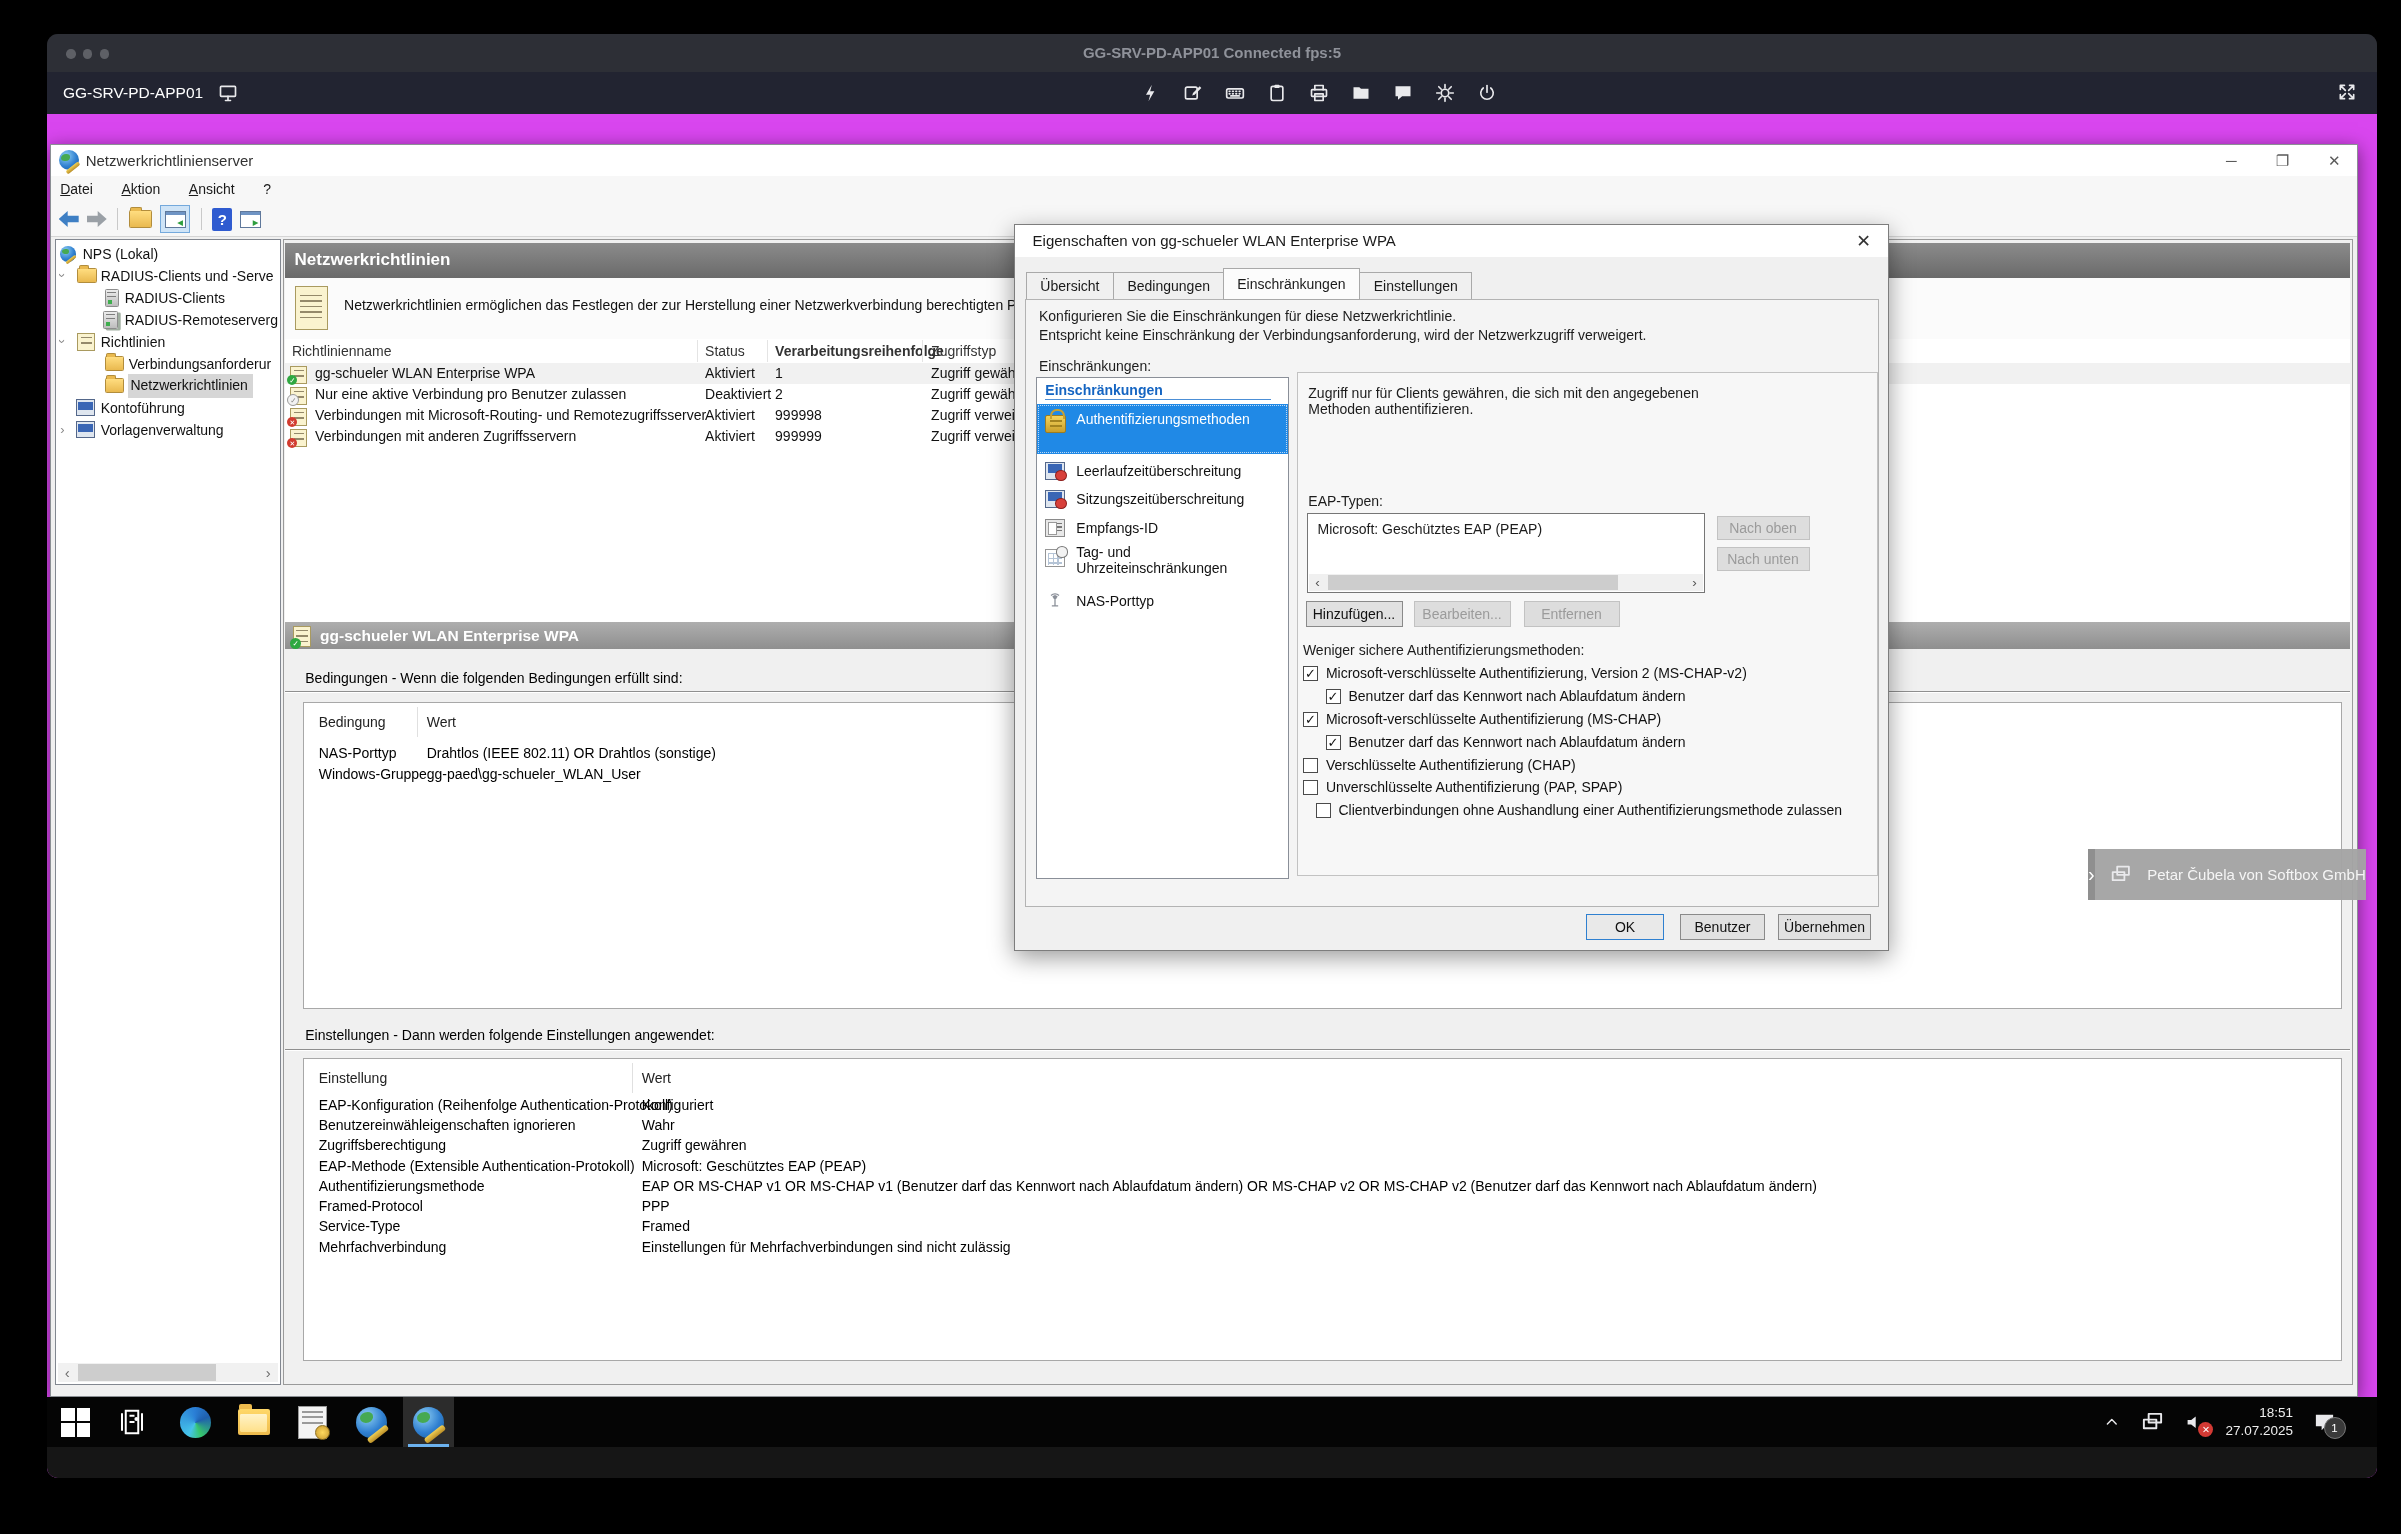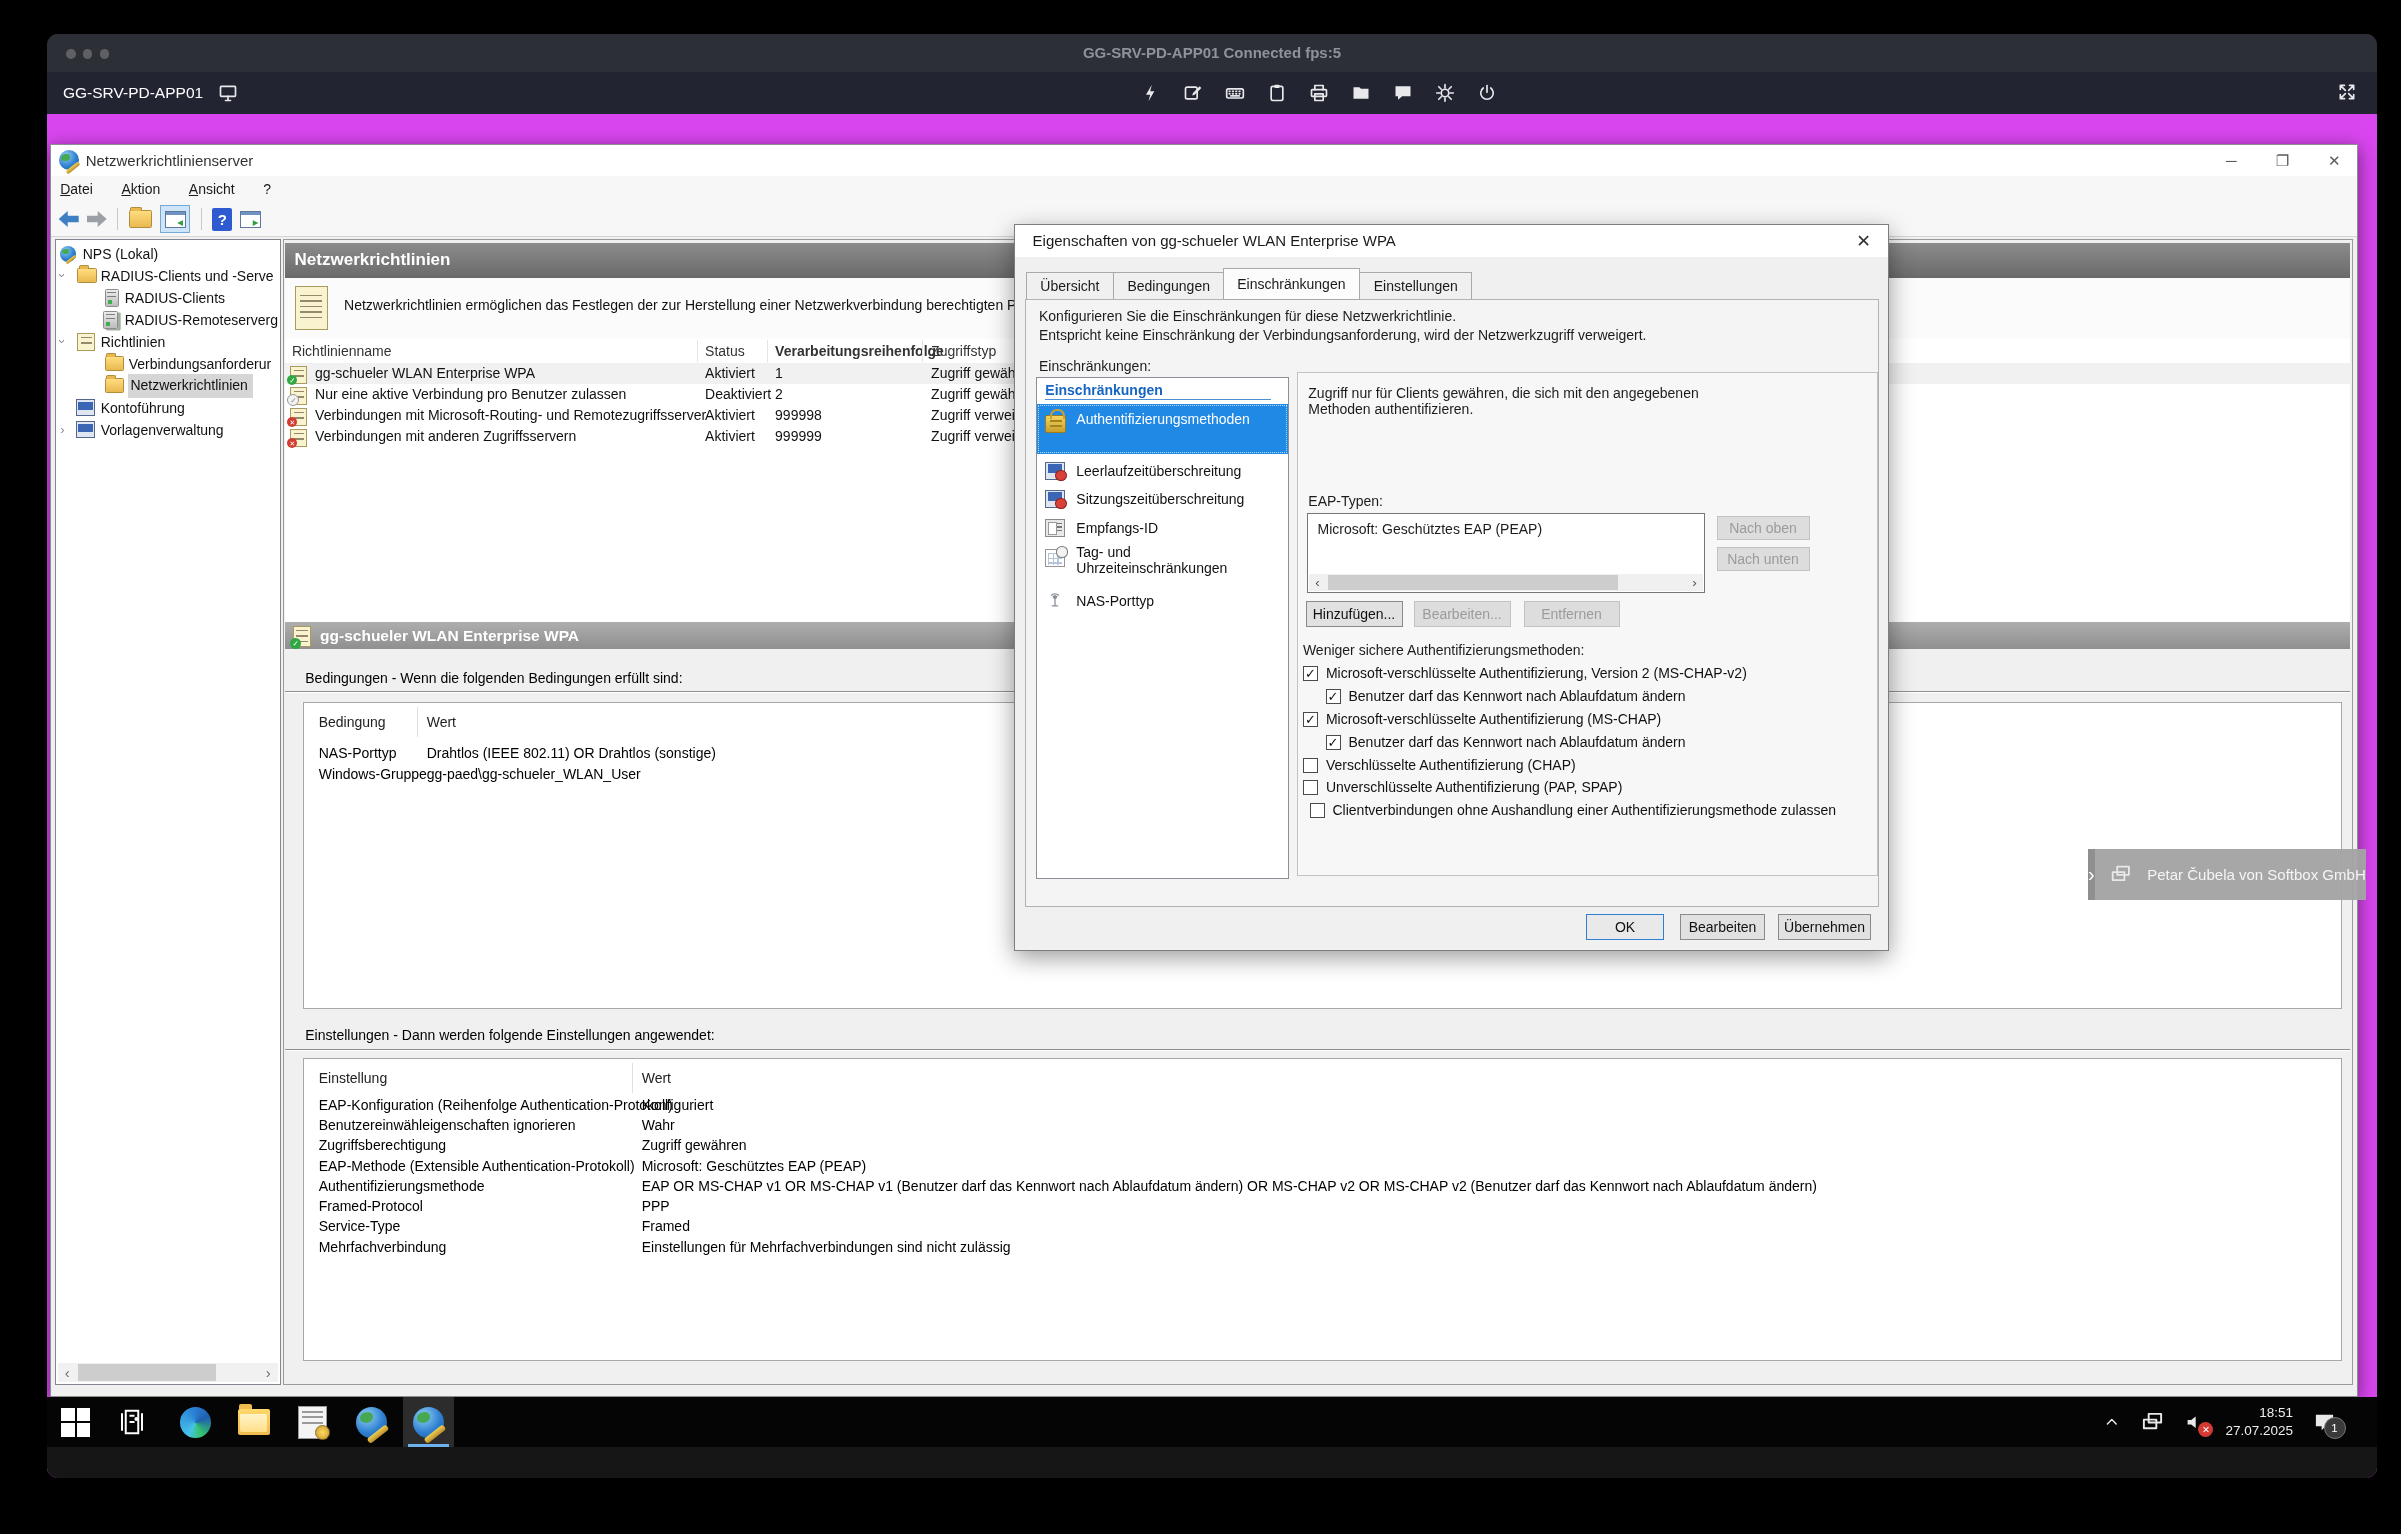--- a/index.html
+++ b/index.html
@@ -495,31 +495,31 @@
                 <span class="mark">✓</span>
               </span>
             <span>Verschlüsselte Authentifizierung (CHAP)</span>
           </div>
           <div class="cbrow" style="left:5.4px;top:406px;">
             <span class="cb">
                 <span class="mark">✓</span>
               </span>
             <span>Unverschlüsselte Authentifizierung (PAP, SPAP)</span>
           </div>
-          <div class="cbrow" style="left:12px;top:429px;">
+          <div class="cbrow" style="left:18px;top:429px;">
             <span class="cb">
                 <span class="mark">✓</span>
               </span>
             <span>Clientverbindungen ohne Aushandlung einer Authentifizierungsmethode zulassen</span>
           </div>
         </div>
       </div>
 
       <div class="btn def" style="left:571px;top:689px;width:78px;height:26px;background:#e9e9e9;">OK</div>
-      <div class="btn" style="left:665px;top:689px;width:85px;height:26px;">Bearbeiten</div>
+      <div class="btn" style="left:665px;top:689px;width:85px;height:26px;">Benutzer</div>
       <div class="btn" style="left:763px;top:689px;width:93px;height:26px;">Übernehmen</div>
     </div>
 
     <div class="toast">
       <div class="chv">›</div>
       <div class="bd">
         <svg class="wicon" viewBox="0 0 24 24" style="width:21.6px;height:21.6px;">
             <rect x="8" y="3" width="13" height="9"></rect>
             <rect x="3" y="9" width="13" height="9" fill="#a3a3a3"></rect>
           </svg>

